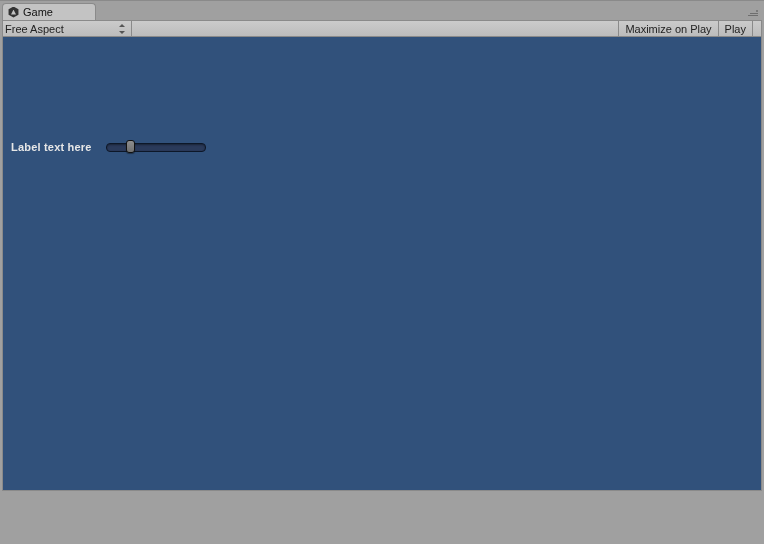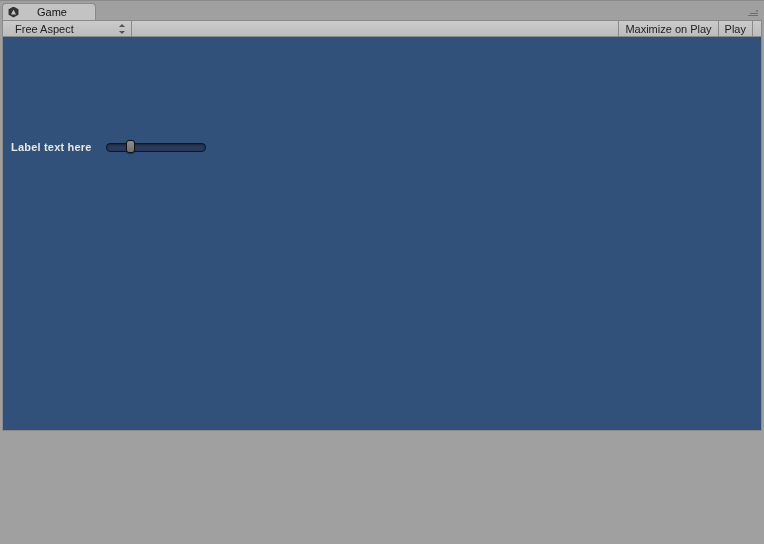--- a/index.html
+++ b/index.html
@@ -34,21 +34,21 @@
       border-bottom: none;
       border-top-left-radius: 4px;
       border-top-right-radius: 4px;
       height: 17px;
       min-width: 94px;
       display: flex;
       align-items: center;
       padding: 0 5px;
       color: #111;
       font-size: 11px;
-      gap: 18px;
+      gap: 4px;
     }
     .tab-row .filler {
       flex: 1;
       background: #a0a0a0;
     }
     .tab-row .menu-icon {
       position: absolute;
       right: 4px;
       top: 5px;
       width: 12px;
@@ -92,21 +92,21 @@
       display: flex;
       align-items: stretch;
     }
     .dropdown {
       width: 129px;
       height: 100%;
       border-right: 1px solid #8a8a8a;
       display: flex;
       align-items: center;
       justify-content: space-between;
-      padding: 0 5px 0 12px;
+      padding: 0 5px 0 2px;
       color: #222;
       cursor: default;
       background: linear-gradient(#cbcbcb,#bcbcbc);
     }
     .dropdown .updown {
       width: 7px;
       height: 10px;
       position: relative;
     }
     .dropdown .updown::before,
@@ -137,21 +137,21 @@
       display: flex;
       align-items: center;
       color: #222;
       cursor: default;
       background: linear-gradient(#cbcbcb,#bcbcbc);
     }
     .toolbar-btn:last-child{border-right:none;}
     .game-view {
       background: #31517b;
       width: 100%;
-      height: 394px;
+      height: 454px;
       position: relative;
       border: 1px solid #8a8a8a;
       border-top: none;
       padding-left: 42px;
     }
     .slider-row {
       position: absolute;
       left: 8px;
       top: 104px;
       display: flex;

